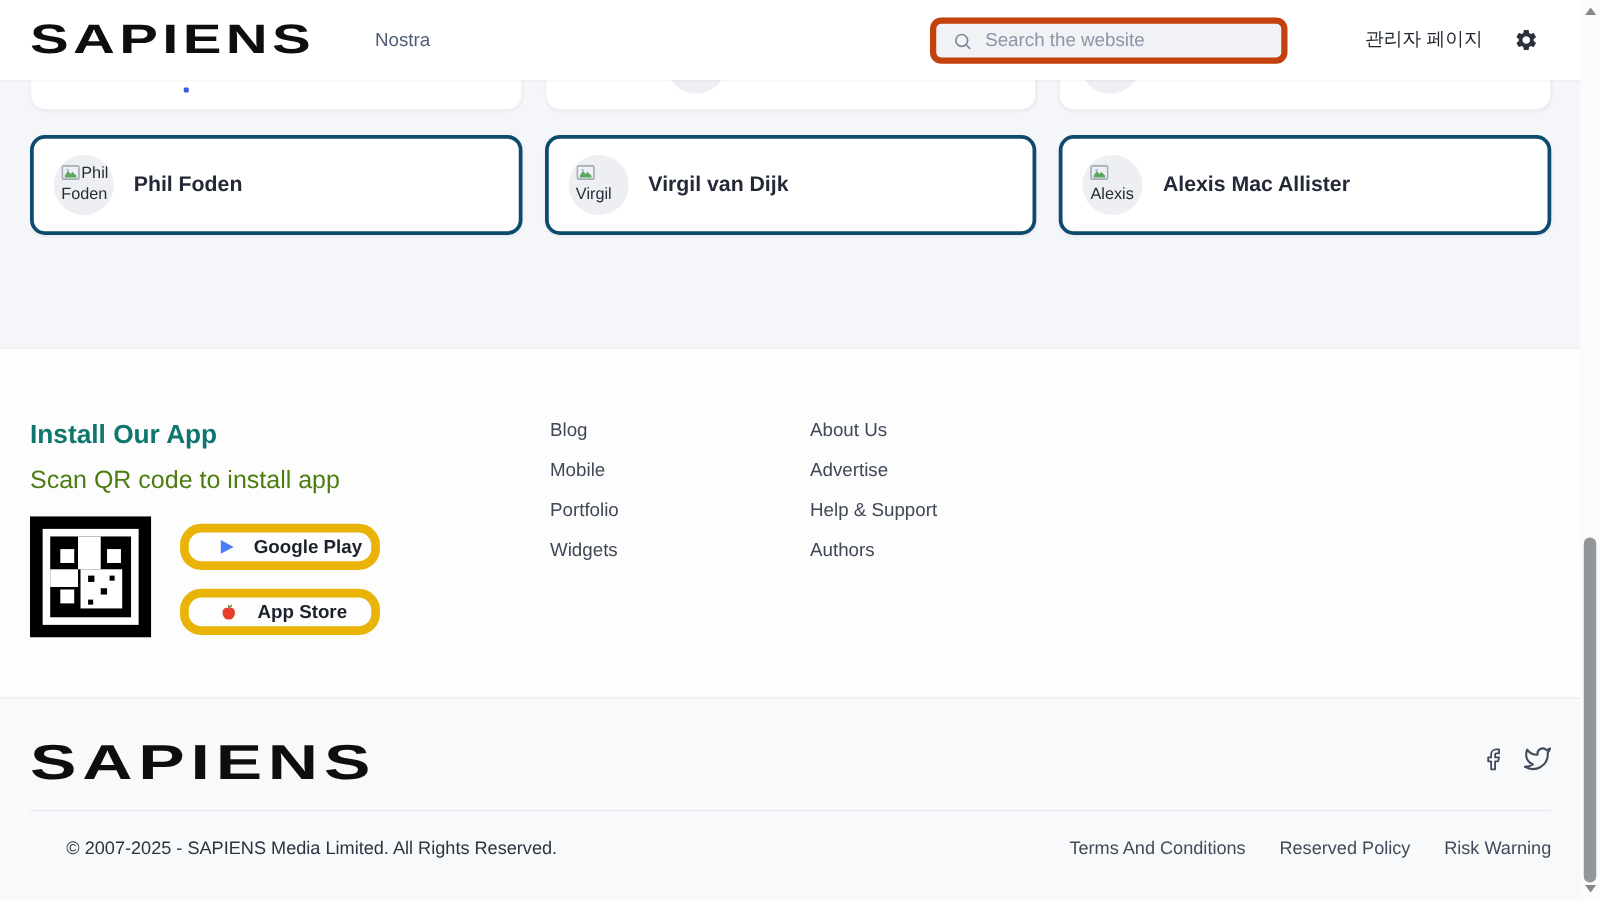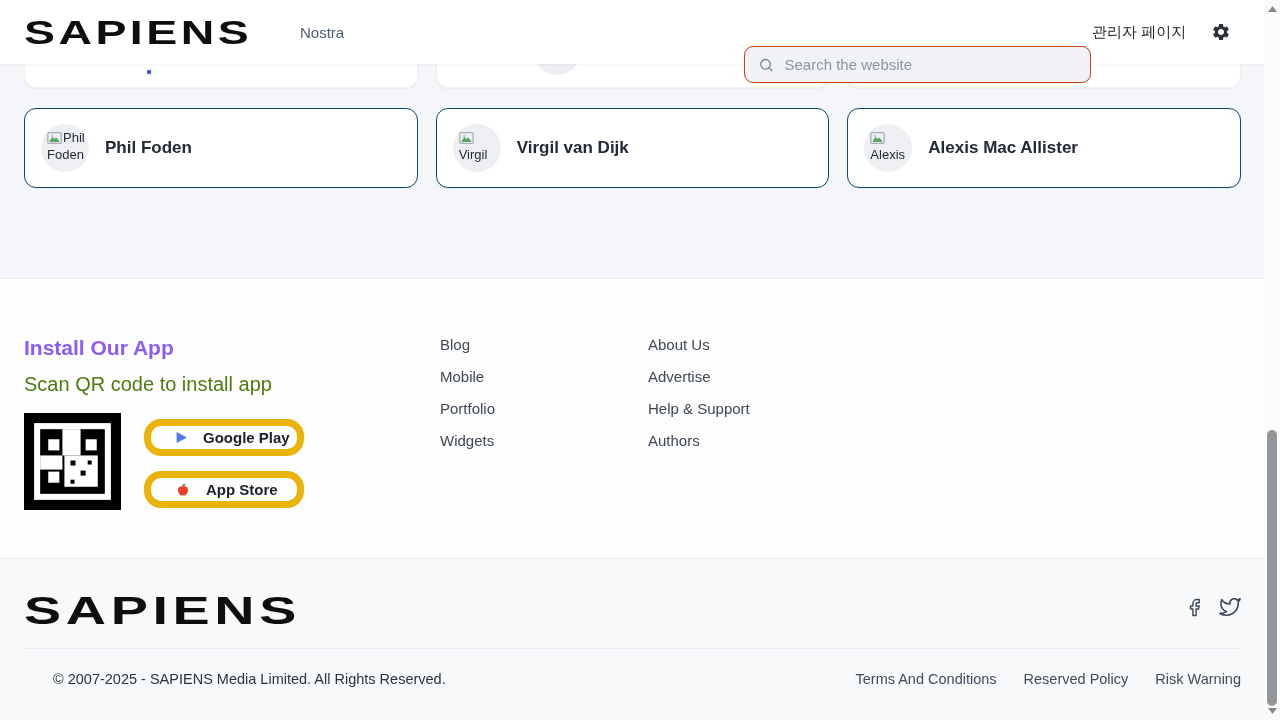--- a/index.html
+++ b/index.html
@@ -22,23 +22,23 @@
     box-shadow:0 1px 2px rgba(0,0,0,.05);
   }
   .logo {
     font-weight:900; color:#0d0e10; letter-spacing:3px;
     transform:scaleX(1.16) scaleY(0.82); transform-origin:left center;
     white-space:nowrap;
   }
   .logo-header { font-size:40px; width:252px; flex:0 0 auto; }
   .nav-nostra { font-size:15px; font-weight:500; color:#4d5c74; margin-left:24px; }
   .search-wrap {
-    position:absolute; left:744px; top:14px; width:347px; height:37px;
-    background:#f0f2f5; border:1px solid #c2410c; border-radius:9px;
-    display:flex; align-items:center; padding:0 13px;margin-top:32px;
+    position:absolute; left:744px; top:14px; width:286px; height:37px;
+    background:#f0f2f5; border:5px solid #c2410c; border-radius:9px;
+    display:flex; align-items:center; padding:0 13px;
   }
   .search-wrap input {
     border:none; outline:none; background:transparent;
     font-size:15px; color:#333a46; width:100%; margin-left:10px;
     font-family:"Liberation Sans", sans-serif;
   }
   .search-wrap input::placeholder { color:#8b95a5; }
   .admin-link {
     position:absolute; left:1092px; top:0; line-height:64px;
     font-size:15px; font-weight:500; color:#21262f;
@@ -60,39 +60,39 @@
   .stub2 .arc { left:96px; }
   .stub3 .arc { left:16px; }
 
   
   .cards-row {
     position:absolute; top:108px; left:24px; width:1217px; height:80px;
     display:flex; gap:18px;
   }
   .card {
     flex:1; background:#ffffff; border-radius:12px;
-    border:1px solid #0c4a6e; box-shadow:0 1px 2px rgba(16,24,40,.05);
+    border:3px solid #0c4a6e; box-shadow:0 1px 2px rgba(16,24,40,.05);
     display:flex; align-items:center; padding:0 16px; gap:16px;
     cursor:pointer;
   }
   .avatar {
     width:48px; height:48px; border-radius:50%; flex:0 0 auto;
     background:#edeff2; overflow:hidden;
     font-size:13px; line-height:15px; color:#262b35;
     padding:6px 0 0 6px; word-break:break-word;
   }
   .broken-icon { display:inline-block; vertical-align:-2px; margin-right:1px; }
   .card-name { font-size:17px; font-weight:600; color:#232936; }
 
   
   .footer-main {
     position:absolute; top:278px; left:0; width:1264px; height:280px;
     background:#fdfdfe; border-top:1px solid #e7eaee;
   }
-  .install-title { position:absolute; left:24px; top:57px; font-size:21px; font-weight:700; color:#8b5cf6; }
+  .install-title { position:absolute; left:24px; top:57px; font-size:21px; font-weight:700; color:#0f766e; }
   .install-sub { position:absolute; left:24px; top:94px; font-size:20px; color:#4d7c0f; }
   .qr { position:absolute; left:24px; top:134px; }
   .store-btn {
     position:absolute; left:144px; width:160px; height:37px;
     background:#fdfdfe; border:7px solid #eab308; border-radius:17px;
     display:flex; align-items:center; padding-left:24px; gap:15px;
     font-size:15px; font-weight:600; color:#1b202b; cursor:pointer;
     font-family:"Liberation Sans", sans-serif;
   }
   .btn-gp { top:140px; }

